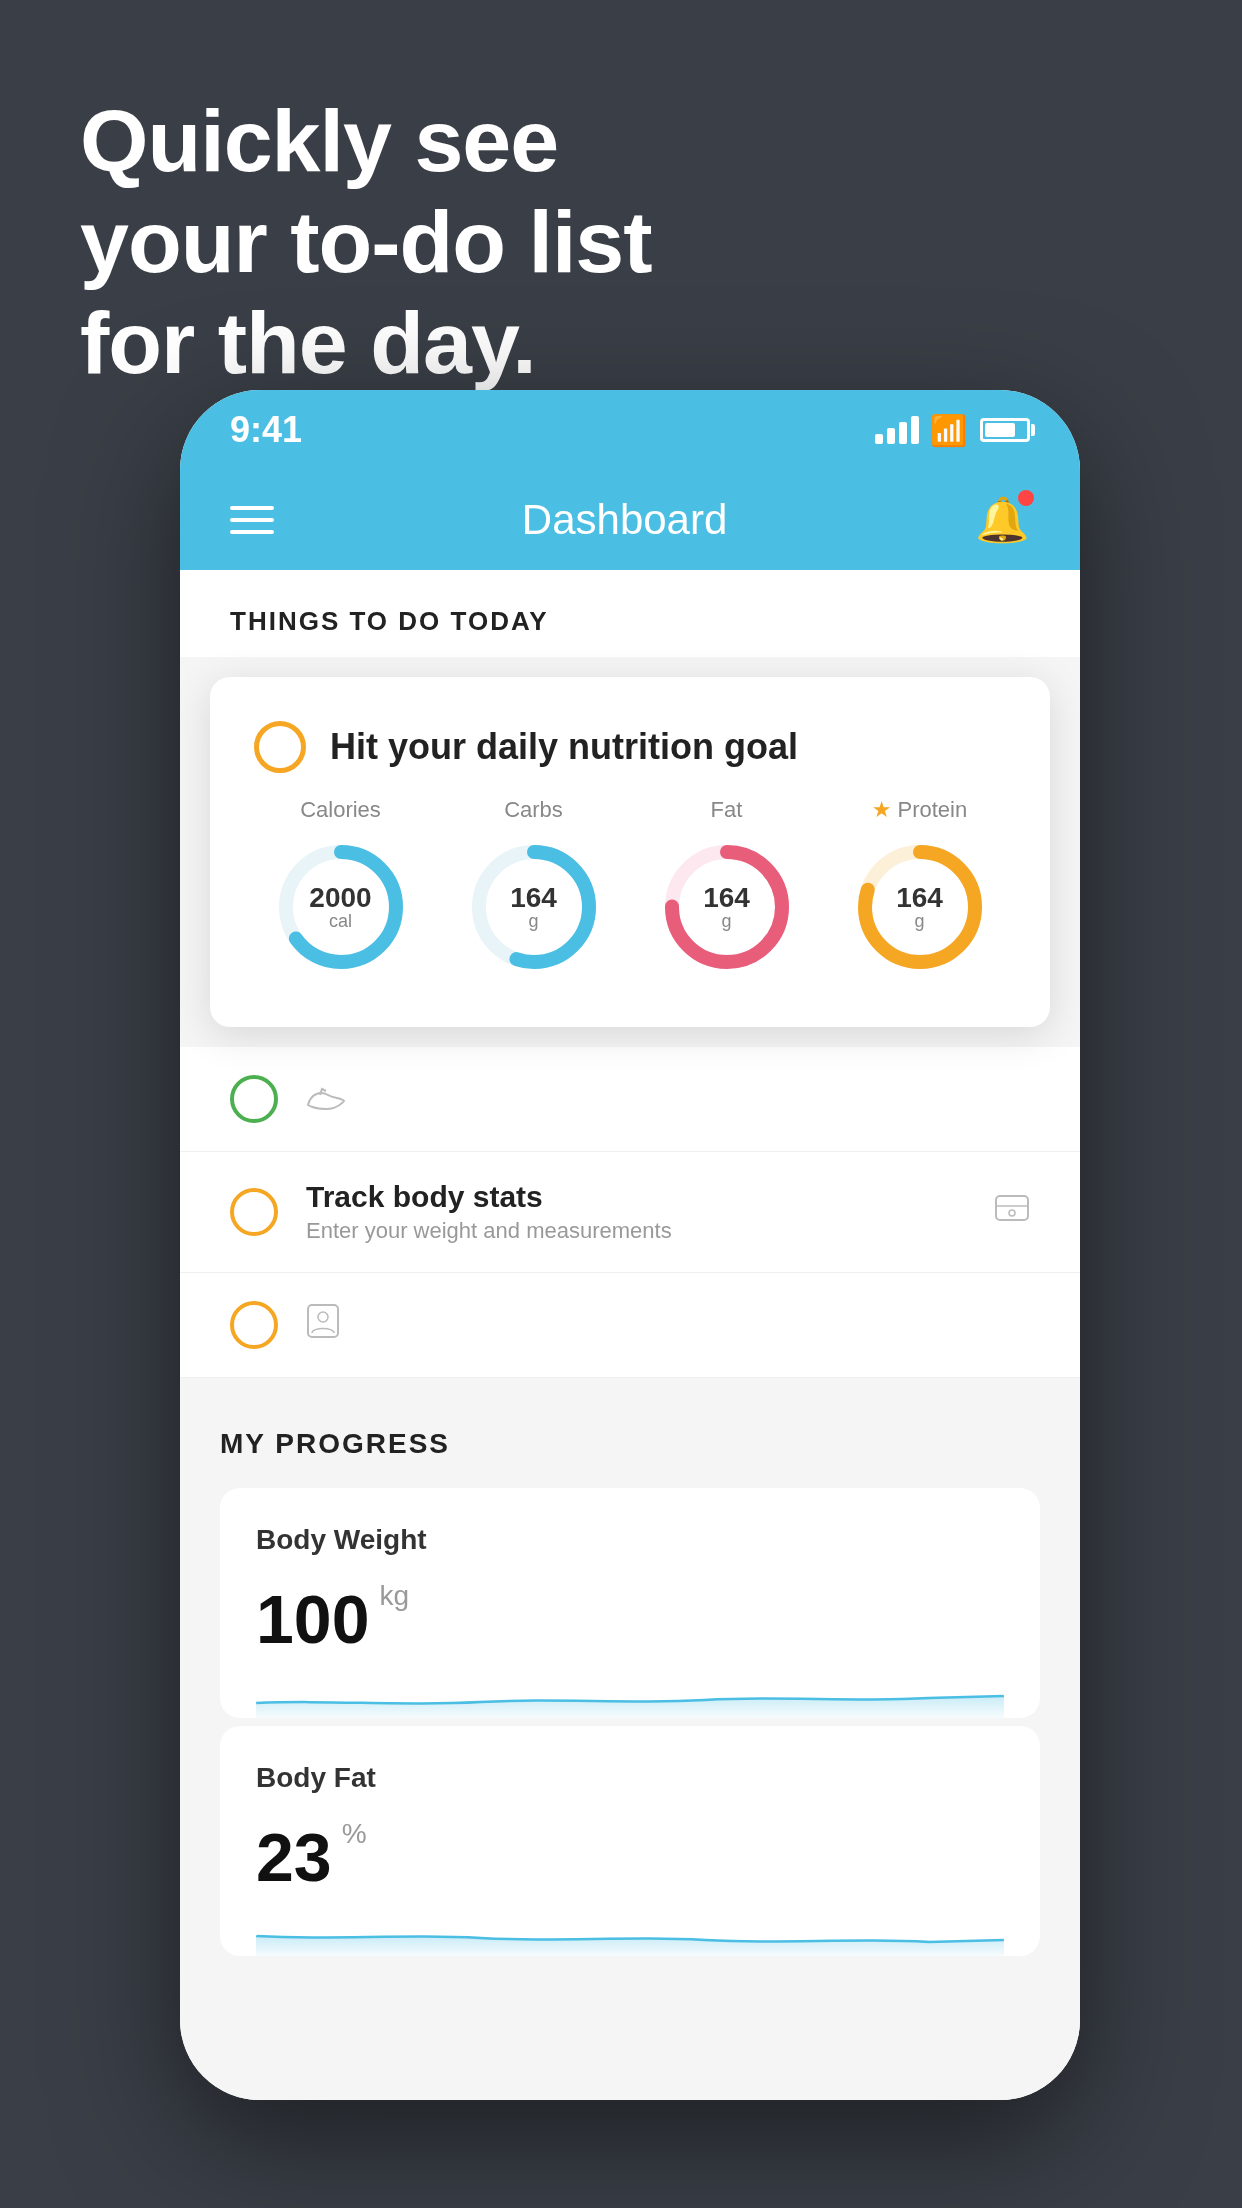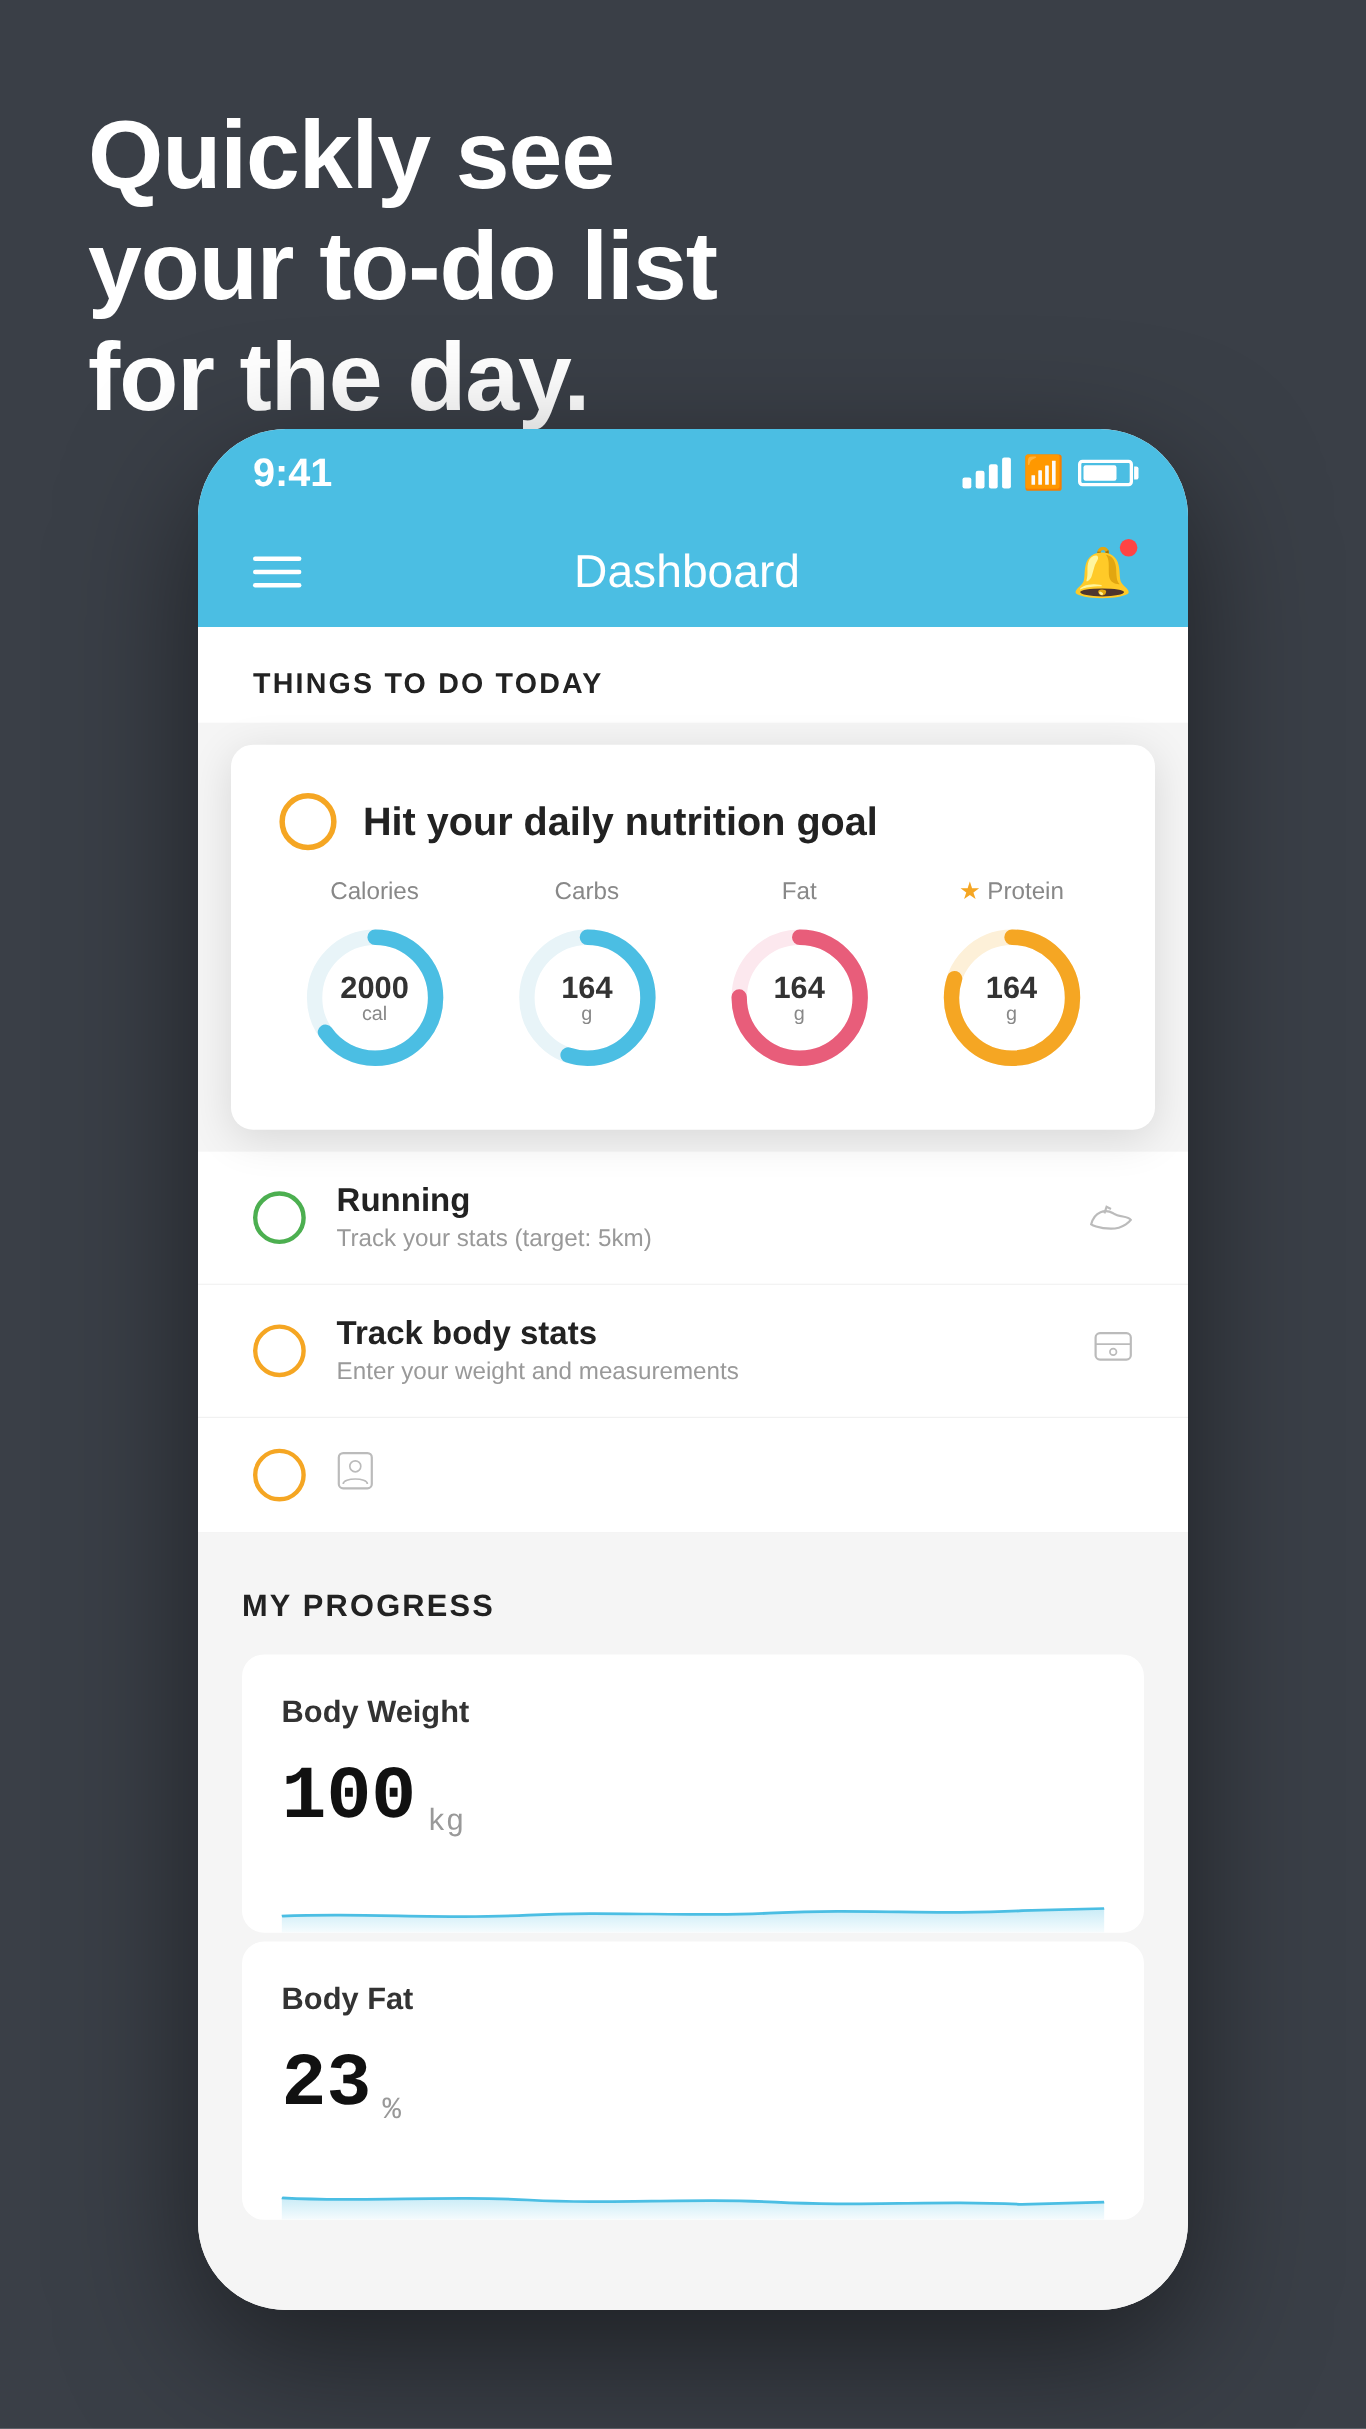--- a/index.html
+++ b/index.html
@@ -304,24 +304,22 @@
       overflow: hidden;
     }
     .progress-card-title {
       font-size: 28px;
       font-weight: 600;
       color: #333;
       margin-bottom: 24px;
     }
     .progress-value {
       display: flex;
-      align-items: flex-end;
+      align-items: flex-start;
       gap: 10px;
-      margin-bottom: 24px;
-      font-family: Liberation Mono, monospace;
     }
     .progress-number {
       font-size: 68px;
       font-weight: 700;
       color: #111;
     }
     .progress-unit {
       font-size: 28px;
       color: #999;
     }
@@ -447,24 +445,20 @@
           </div>
         </div>
 
       </div>
     </div>
 
     <div class="list-section">
 
       <div class="list-item">
         <div class="item-circle green"></div>
-        <div class="item-text">
-          <div class="item-title">Running</div>
-          <div class="item-subtitle">Track your stats (target: 5km)</div>
-        </div>
         <div class="item-icon">
           <svg width="40" height="28" viewBox="0 0 40 28" fill="none">
             <path d="M2 22 C5 10, 15 8, 22 12 C28 16, 35 14, 38 18 C38 18, 32 26, 20 26 C8 26, 2 22, 2 22Z" stroke="#bbb" stroke-width="2" fill="none"></path>
             <path d="M14 12 L16 6 L20 8" stroke="#bbb" stroke-width="2" fill="none"></path>
           </svg>
         </div>
       </div>
 
       <div class="list-item">
         <div class="item-circle yellow"></div>

